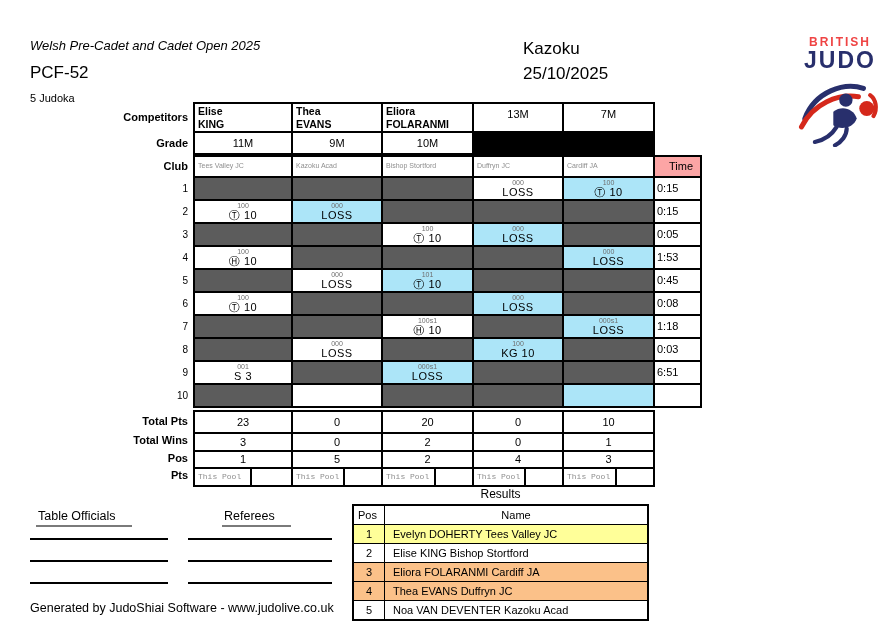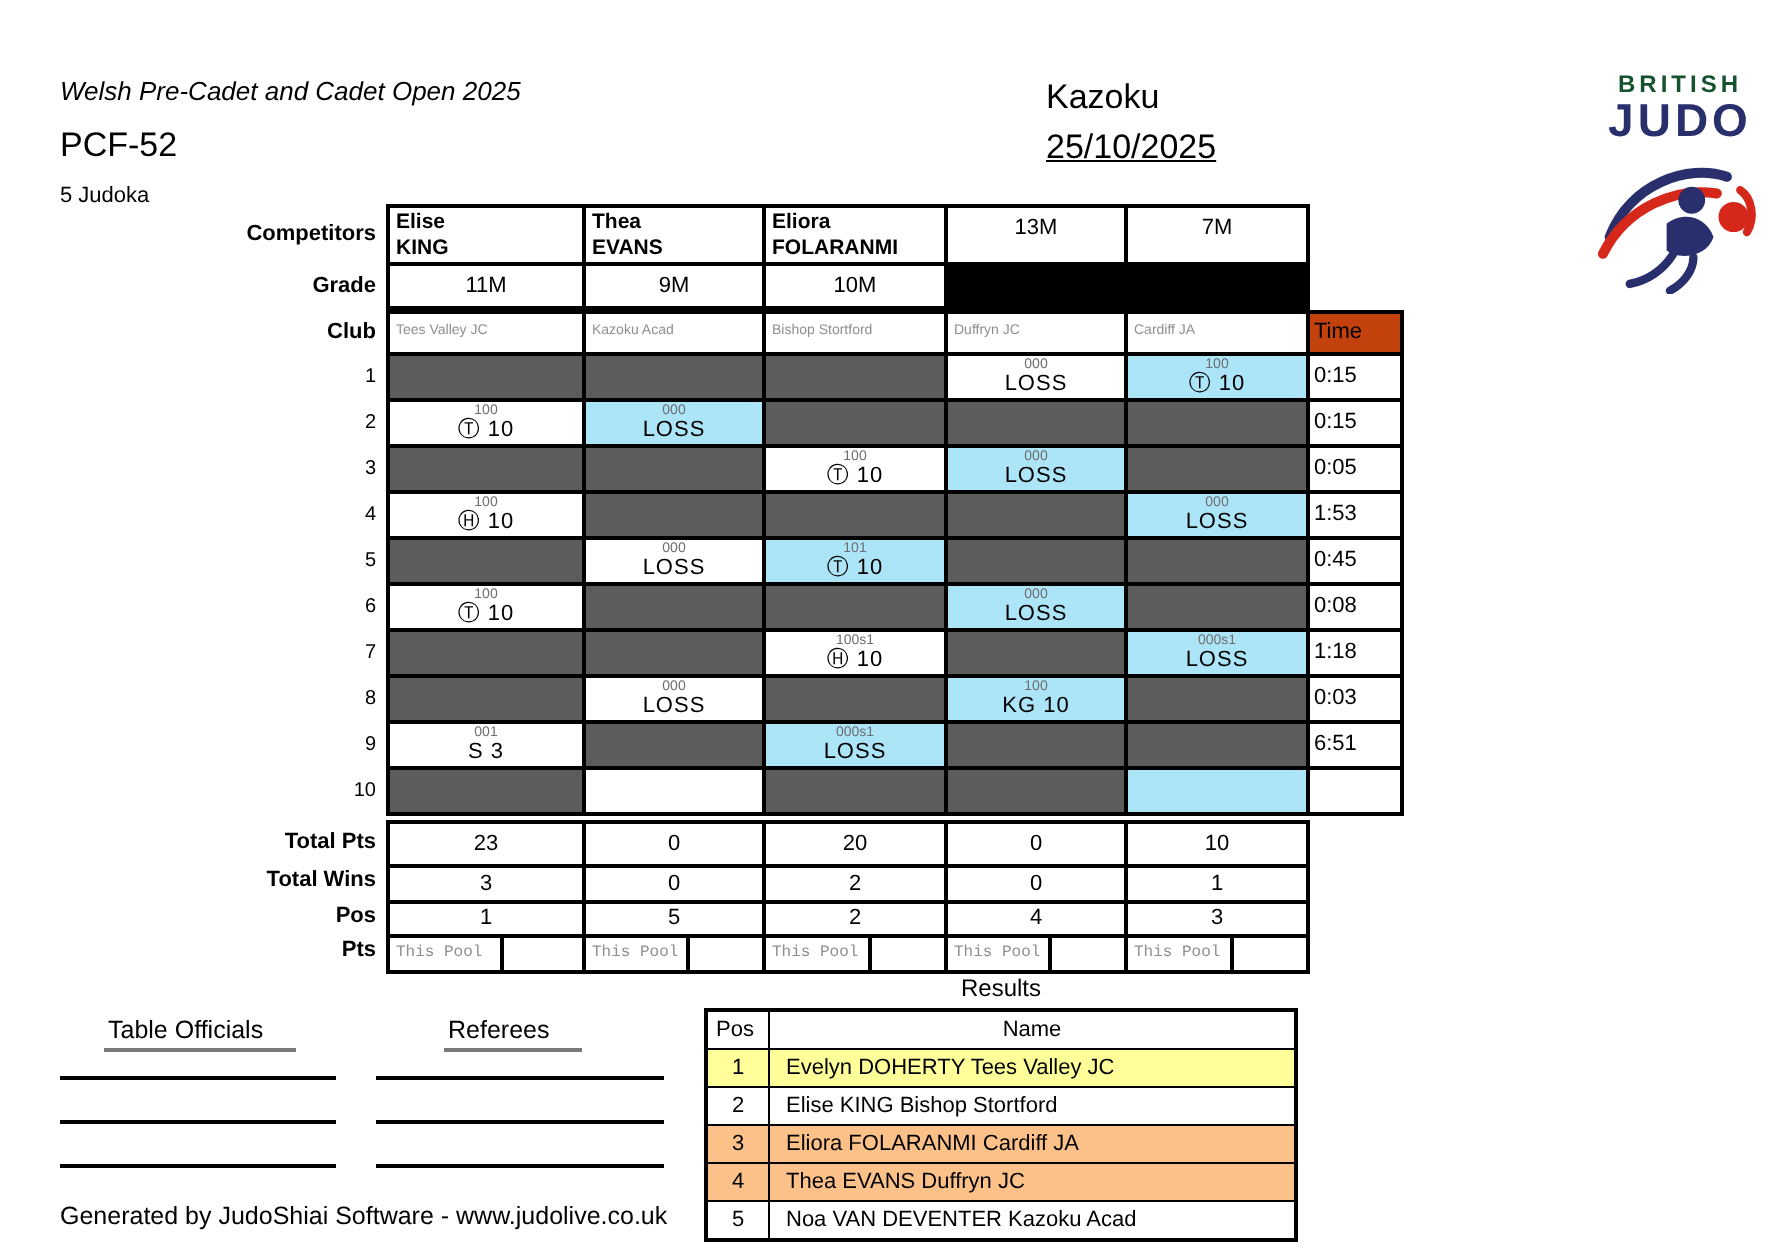--- a/index.html
+++ b/index.html
@@ -4,25 +4,25 @@
 <style>
   * { margin:0; padding:0; box-sizing:border-box; }
   body { background:#fff; }
   .page { position:relative; width:891px; height:630px; background:#fff;
           font-family:"Liberation Sans", sans-serif; color:#000; overflow:hidden; }
   .abs { position:absolute; }
 
   .title   { left:30px;  top:38px; font-size:13px;font-style:italic; }
   .cat     { left:30px;  top:63px; font-size:17px; }
   .loc     { left:523px; top:39px; font-size:17px; }
-  .date    { left:523px; top:64px; font-size:17px;text-decoration:underline; }
+  .date    { left:523px; top:64px; font-size:17px; }
   .judoka  { left:30px;  top:92px; font-size:11px; }
 
   .logo { left:797px; top:36px; width:86px; text-align:center; }
-  .logo .l1 { font-size:12px; font-weight:bold; letter-spacing:2px; color:#14532d; line-height:13px; }
+  .logo .l1 { font-size:12px; font-weight:bold; letter-spacing:2px; color:#ef4444; line-height:13px; }
   .logo .l2 { font-size:23px; font-weight:bold; letter-spacing:2px; color:#282f6c; line-height:22px; }
   .logo svg { margin-top:4px; }
 
   
   .rowlab { left:96px; width:92px; text-align:right; font-size:11px;font-weight:bold; }
   .num-label { position:absolute; left:96px; width:92px; text-align:right;
                font-size:10px; padding-right:0; }
 
   
   .grid { position:absolute; display:grid; background:#000; padding:2px; gap:2px; }
@@ -35,21 +35,21 @@
 
   .cw { background:#ffffff; }
   .cb { background:#ace5f8; }
   .cg { background:#5c5c5c; }
 
   .comp-cell  { background:#fff; font-size:10.5px; font-weight:bold; line-height:12.5px;
                 padding:1px 0 0 3px; white-space:nowrap; overflow:hidden; }
   .grade-cell { background:#fff; font-size:11px; text-align:center; line-height:20px; }
   .club-cell  { background:#fff; color:#8f8f8f; font-size:7px; line-height:18px;
                 padding-left:3px; white-space:nowrap; overflow:hidden; }
-  .time-head  { background:#c2410c; font-size:11px; line-height:19px; padding-left:2px; }
+  .time-head  { background:#fca5a5; font-size:11px; line-height:19px; padding-left:14px; }
   .time-cell  { background:#fff; font-size:11px; line-height:21px; padding-left:2px; }
 
   .match-cell { display:flex; flex-direction:column; align-items:center; overflow:hidden; }
   .score  { font-size:7px; line-height:7px; color:#6e6e6e; margin-top:1px; }
   .result { font-size:11px; line-height:12px; letter-spacing:0.5px; white-space:nowrap; }
 
   .tot-cell { background:#fff; font-size:11px; text-align:center; }
   .lh20 { line-height:20px; } .lh16 { line-height:16px; } .lh15 { line-height:15px; }
 
   .pts-cell { background:#fff; display:flex; }
@@ -60,21 +60,21 @@
   .results-title { left:352px; top:487px; width:297px; text-align:center; font-size:12px; }
   #resultsGrid { left:352px; top:504px; grid-template-columns:30px 262px;
                  grid-auto-rows:18px; gap:1px; padding:2px; }
   .rh-pos  { background:#fff; font-size:11px; line-height:18px; padding-left:4px; }
   .rh-name { background:#fff; font-size:11px; line-height:18px; text-align:center; }
   .rpos    { font-size:11px; line-height:18px; text-align:center; }
   .rname   { font-size:11px; line-height:18px; padding-left:8px; white-space:nowrap; overflow:hidden; }
   .bg-yellow { background:#ffff99; } .bg-orange { background:#fbc189; } .bg-white { background:#fff; }
 
   .sig-title { font-size:12.5px; border-bottom:2px solid #7a7a7a; padding:0 16px 2px 2px; }
-  .sig-to  { left:52px;  top:506px; }
+  .sig-to  { left:36px;  top:506px; }
   .sig-ref { left:222px; top:506px; }
   .sig-line { position:absolute; border-top:2px solid #000; height:0; }
 
   .footer { left:30px; top:601px; font-size:12.5px; }
 </style>
 </head>
 <body>
 
 <div class="page">
 

